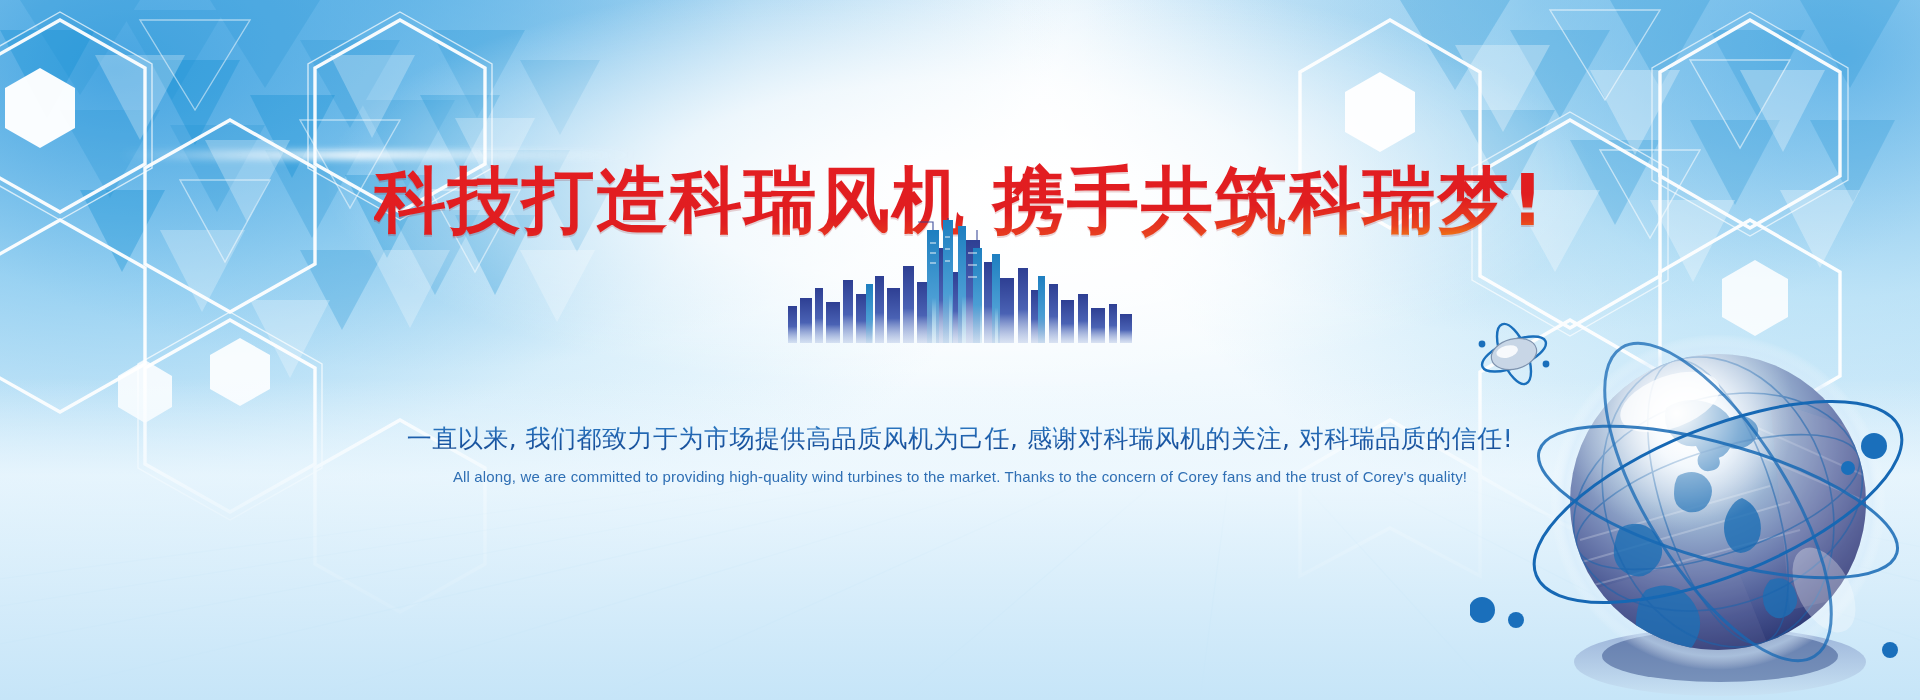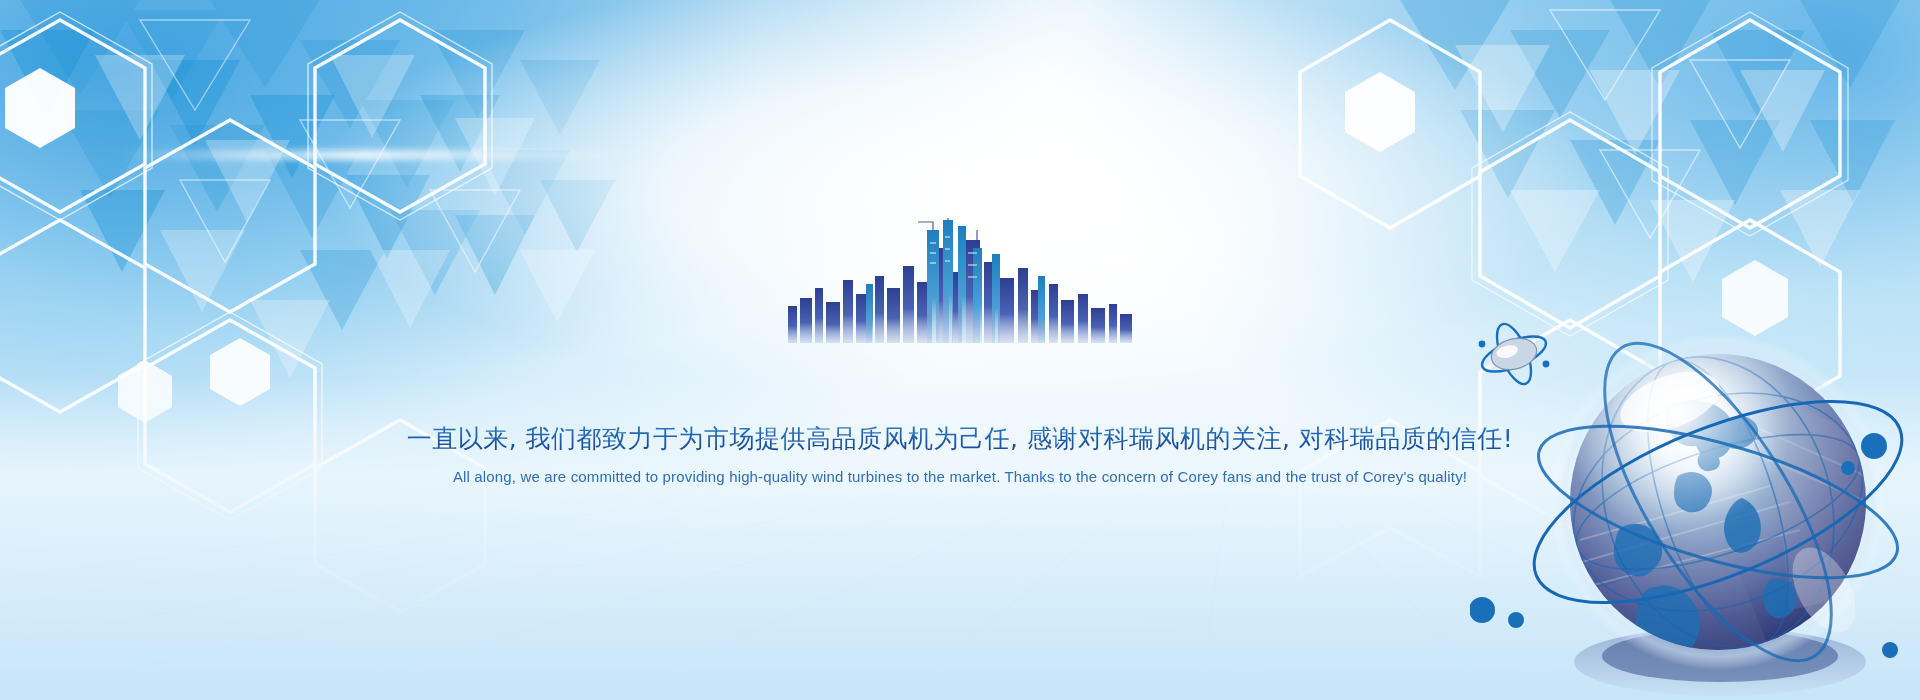--- a/index.html
+++ b/index.html
@@ -261,20 +261,23 @@
         <line x1="0" y1="140" x2="1920" y2="140"></line>
         <line x1="0" y1="190" x2="1920" y2="190"></line>
       </g>
     </svg>
   </div>
 
   <div class="bg-layer horizon"></div>
 
   <div class="streak"></div>
 
+  <div class="headline-wrap">
+    <h1 class="headline">科技打造科瑞风机 携手共筑科瑞梦!</h1>
+  </div>
 
   <div class="city">
     <svg viewBox="0 0 380 125" preserveAspectRatio="xMidYMax meet">
       <defs>
         <linearGradient id="cityG" x1="0" y1="0" x2="0" y2="1">
           <stop offset="0%" stop-color="#2e3f93"></stop>
           <stop offset="55%" stop-color="#4a62b4"></stop>
           <stop offset="100%" stop-color="#9fb3dd" stop-opacity=".35"></stop>
         </linearGradient>
         <linearGradient id="cityG2" x1="0" y1="0" x2="0" y2="1">

